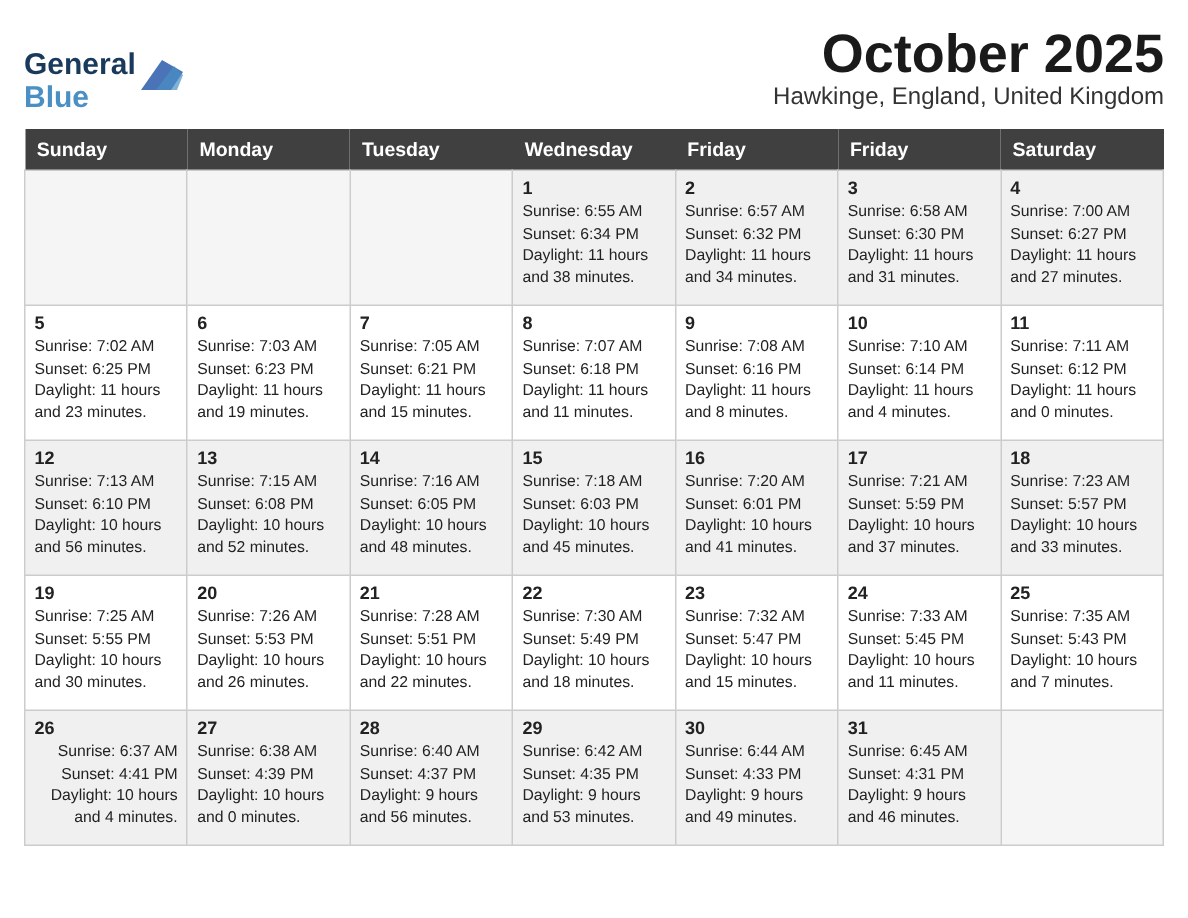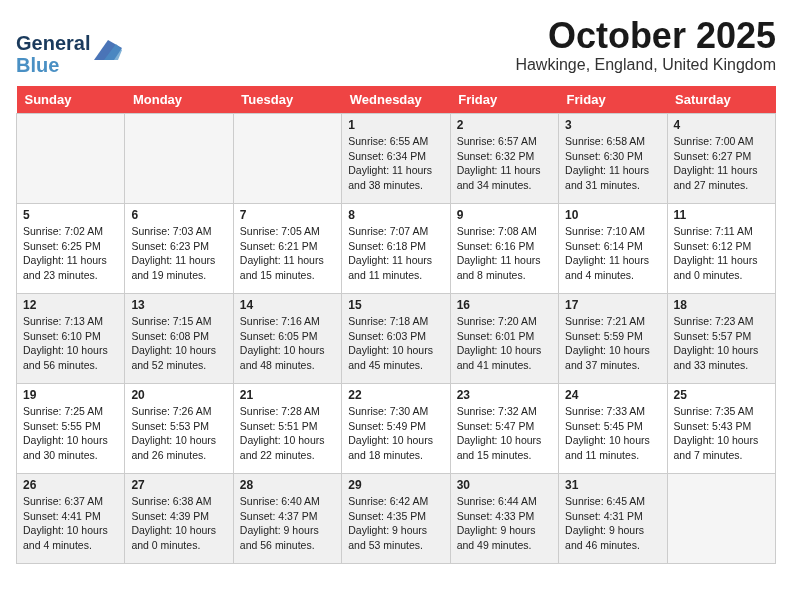--- a/index.html
+++ b/index.html
@@ -34,21 +34,21 @@
       font-size: 16px;
       color: #333;
       font-weight: normal;
     }
     table {
       width: 100%;
       border-collapse: collapse;
       table-layout: fixed;
     }
     th {
-      background-color: #ef4444;
+      background-color: #404040;
       color: #fff;
       text-align: left;
       padding: 6px 8px;
       font-size: 13px;
       font-weight: bold;
     }
     td {
       border: 1px solid #ccc;
       vertical-align: top;
       padding: 4px 6px;
@@ -289,21 +289,21 @@
           <span class="day-number">25</span>
           <div class="day-info" style="white-space: pre-line;">Sunrise: 7:35 AM
 Sunset: 5:43 PM
 Daylight: 10 hours
 and 7 minutes.</div>
         </td>
       </tr>
       <tr>
         <td class="shaded">
           <span class="day-number">26</span>
-          <div class="day-info" style="white-space: pre-line;">Sunrise: 6:37 AM
+          <div class="day-info" style="white-space: pre-line; text-align: right;">Sunrise: 6:37 AM
 Sunset: 4:41 PM
 Daylight: 10 hours
 and 4 minutes.</div>
         </td>
         <td class="shaded">
           <span class="day-number">27</span>
           <div class="day-info" style="white-space: pre-line;">Sunrise: 6:38 AM
 Sunset: 4:39 PM
 Daylight: 10 hours
 and 0 minutes.</div>

